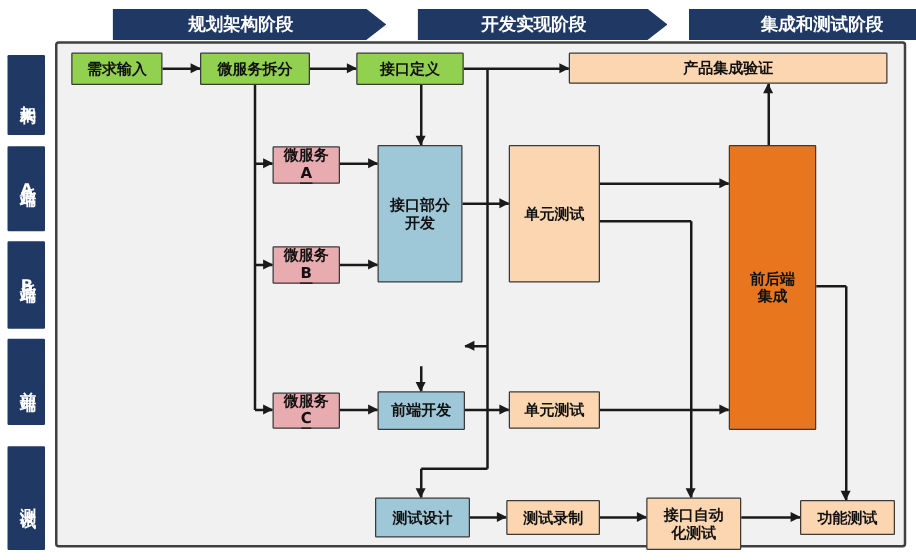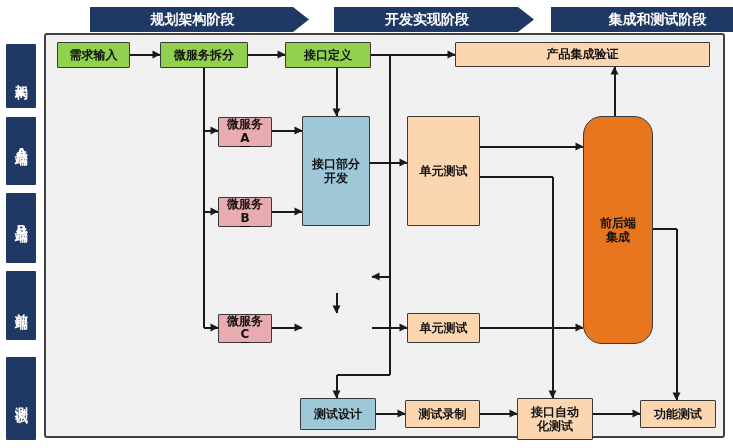--- a/index.html
+++ b/index.html
@@ -36,21 +36,21 @@
   .node{
     position:absolute;border:1.5px solid #3a3a3a;
     display:flex;flex-direction:column;align-items:center;justify-content:center;
     font-weight:bold;font-size:12px;color:#111;line-height:1.2;
     white-space:pre-line;text-align:center;z-index:2;border-radius:1px;
   }
   .green{background:var(--green);}
   .pink{background:var(--pink);}
   .blue{background:var(--blue);}
   .peach{background:var(--peach);}
-  .orange{background:var(--orange);border-radius:19px;}
+  .orange{background:var(--orange);}
   .sub-underline{border-bottom:1.5px solid #111;line-height:1.15;}
 
   #edge-layer{position:absolute;left:0;top:0;width:733px;height:448px;z-index:1;}
   .edge-seg{position:absolute;background:var(--line);}
   .arrow{position:absolute;width:0;height:0;}
   .arrow-right{border-top:4.5px solid transparent;border-bottom:4.5px solid transparent;
                border-left:8px solid var(--line);transform:translate(-7.5px,-4.5px);}
   .arrow-left {border-top:4.5px solid transparent;border-bottom:4.5px solid transparent;
                border-right:8px solid var(--line);transform:translate(-0.5px,-4.5px);}
   .arrow-down {border-left:4.5px solid transparent;border-right:4.5px solid transparent;
@@ -146,20 +146,21 @@
     <span>微服务</span>
     <span class="sub-underline">C</span>
   </div>
 
   <div class="node blue" style="left:302px;top:116px;width:68px;height:110px;">接口部分
 开发</div>
   <div class="node peach" style="left:407px;top:116px;width:73px;height:110px;">单元测试</div>
   <div class="node orange" style="left:583px;top:116px;width:70px;height:228px;">前后端
 集成</div>
 
+  <div class="node blue" style="left:302px;top:313px;width:70px;height:31px;">前端开发</div>
   <div class="node peach" style="left:407px;top:313px;width:73px;height:30px;">单元测试</div>
 
   <div class="node blue" style="left:300px;top:398px;width:76px;height:32px;text-align:right;">测试设计</div>
   <div class="node peach" style="left:405px;top:400px;width:75px;height:28px;">测试录制</div>
   <div class="node peach" style="left:517px;top:398px;width:76px;height:42px;">接口自动
 化测试</div>
   <div class="node peach" style="left:640px;top:400px;width:76px;height:28px;">功能测试</div>
 
 </div>
 

